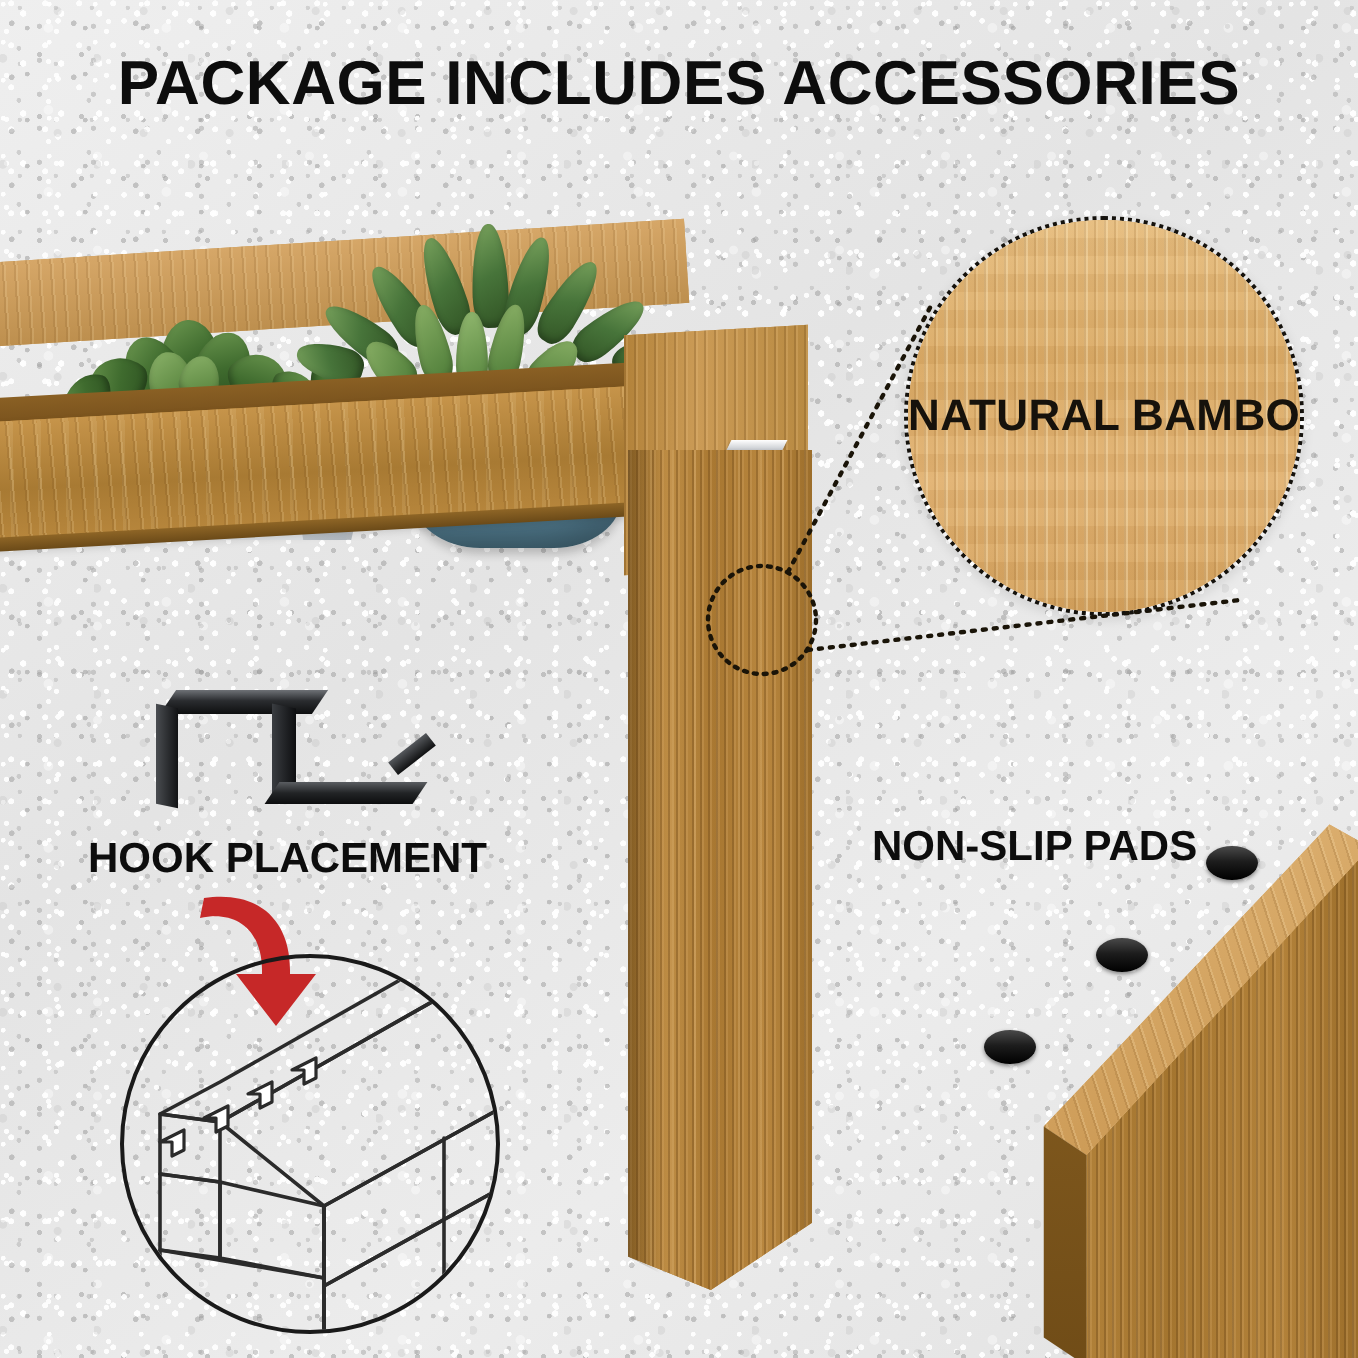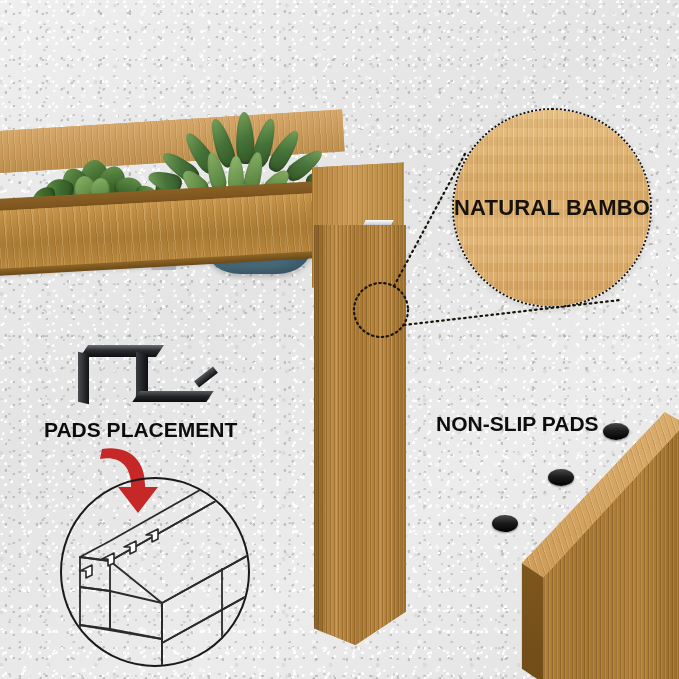--- a/index.html
+++ b/index.html
@@ -318,20 +318,21 @@
   }
 </style>
 </head>
 <body>
 
 <div id="stage">
 
   <div class="bg"></div>
   <div class="bg2"></div>
 
+  <div class="title">PACKAGE INCLUDES ACCESSORIES</div>
 
   <div class="shelf-wrap">
 
     <div class="shelf-back"></div>
 
     <div class="succ-a">
       <i style="left:62px;top:2px;width:30px;height:34px;transform:rotate(-4deg);"></i>
       <i style="left:44px;top:10px;width:28px;height:32px;transform:rotate(-26deg);"></i>
       <i style="left:80px;top:8px;width:28px;height:32px;transform:rotate(18deg);"></i>
       <i style="left:24px;top:22px;width:32px;height:26px;transform:rotate(-52deg);"></i>
@@ -405,21 +406,21 @@
     <div class="bamboo-label">NATURAL BAMBOO</div>
   </div>
 
   <div class="hook-art">
     <div class="top-bar"></div>
     <div class="left-leg"></div>
     <div class="right-leg"></div>
     <div class="bottom-bar"></div>
     <div class="tip"></div>
   </div>
-  <div class="hook-label">PADS PLACEMENT</div>
+  <div class="hook-label">HOOK PLACEMENT</div>
 
   <svg class="red-arrow" viewBox="0 0 72 72">
     <path d="M4 6 C 30 2, 47 16, 47 42 L 47 44 L 60 44 L 40 70 L 20 44 L 33 44 L 33 42 C 33 22, 20 12, 2 16 Z" fill="#c62828"></path>
   </svg>
 
   <div class="diagram">
     <svg width="186" height="186" viewBox="0 0 186 186">
       <g fill="#ffffff" fill-opacity="0.0" stroke="#2b2b2b" stroke-width="1.8" stroke-linejoin="round" stroke-linecap="round">
 
         <path d="M18 78 L 48 62 L 168 -6 L 168 14 L 48 82 Z" fill="#f3f3f3"></path>

